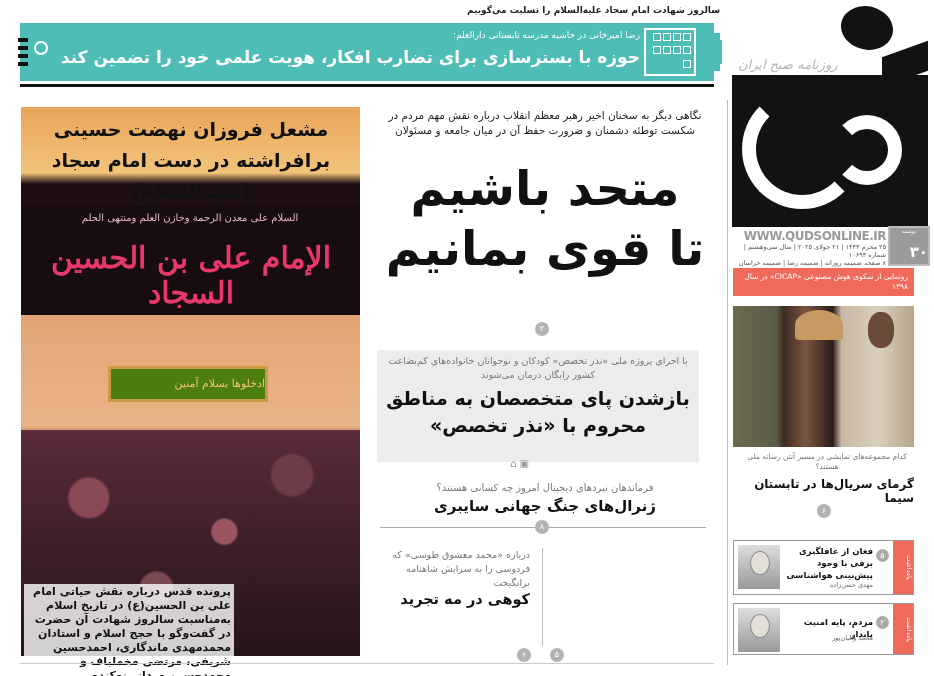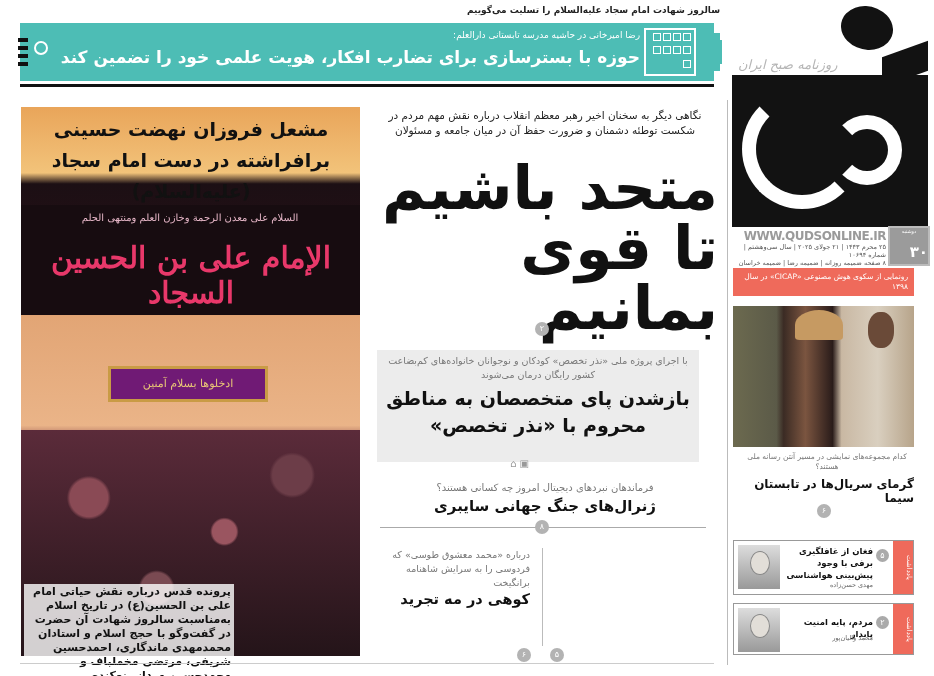--- a/index.html
+++ b/index.html
@@ -66,21 +66,21 @@
   .note-photo { position: absolute; left: 4px; top: 4px; width: 42px; height: 44px; background: linear-gradient(#ddd, #999); }
   .note-photo::after { content: ""; position: absolute; left: 12px; top: 6px; width: 18px; height: 22px; border-radius: 50%; background: #e2ded8; border: 1px solid #888; }
   .note-title { position: absolute; right: 40px; top: 4px; width: 92px; font-size: 8.5px; font-weight: bold; line-height: 12px; }
   .note-author { position: absolute; right: 40px; font-size: 6.5px; color: #666; }
   .note-badge { position: absolute; right: 24px; width: 13px; height: 13px; border-radius: 50%; background: #aaa; color: #fff; font-size: 8px; text-align: center; line-height: 13px; }
 
   .col-rule { top: 100px; left: 727px; width: 1px; height: 565px; background: #bbb; }
 
   
   .lead-kicker { top: 108px; left: 378px; width: 334px; font-size: 10.5px; line-height: 15px; text-align: center; color: #222; }
-  .lead-title { top: 158px; left: 372px; width: 346px; font-size: 60px; font-weight: bold; line-height: 60px; letter-spacing: -1px; color: #111; }
+  .lead-title { top: 158px; left: 372px; width: 346px; text-align: center; font-size: 48px; font-weight: bold; line-height: 60px; letter-spacing: -1px; color: #111; }
   .page-dot { width: 14px; height: 14px; border-radius: 50%; background: #b3b3b3; color: #fff; font-size: 8px; text-align: center; line-height: 14px; }
   .lead-page { top: 322px; left: 535px; }
 
   .gray-box { top: 350px; left: 377px; width: 322px; height: 112px; background: #ececec; }
   .gray-kicker { top: 354px; left: 380px; width: 316px; text-align: center; font-size: 9.5px; color: #777; line-height: 14px; }
   .gray-title { top: 385px; left: 380px; width: 316px; text-align: center; font-size: 19px; font-weight: bold; line-height: 27px; }
   .gray-icons { top: 458px; left: 510px; font-size: 10px; color: #999; }
 
   .cyber-kicker { top: 482px; left: 378px; width: 334px; text-align: center; font-size: 10px; color: #777; }
   .cyber-title { top: 497px; left: 378px; width: 334px; text-align: center; font-size: 15px; font-weight: bold; }
@@ -95,21 +95,21 @@
   .pg6 { top: 648px; left: 517px; }
   .pg5 { top: 648px; left: 550px; }
 
   
   .photo { top: 107px; left: 21px; width: 339px; height: 549px; overflow: hidden;
     background: linear-gradient(#e9a55a 0%, #f2c37a 12%, #1c0f14 14%, #2a1117 36%, #e2a575 38%, #eab488 58%, #7a3440 62%, #4a1a2a 72%, #2b1a22 100%); }
   .photo-title { top: 114px; left: 26px; width: 330px; text-align: center; font-size: 19px; font-weight: bold; line-height: 31px; color: #111; }
   .banner-black { top: 205px; left: 21px; width: 339px; height: 110px; background: #170c10; }
   .banner-script-small { top: 212px; left: 30px; width: 320px; text-align: center; font-size: 10px; color: #e7b7c8; font-family: "DejaVu Serif", serif; }
   .banner-script-big { top: 240px; left: 26px; width: 330px; text-align: center; font-size: 30px; color: #e8386a; font-family: "DejaVu Serif", serif; font-weight: bold; }
-  .gate-inscription { top: 366px; left: 108px; width: 160px; height: 36px; background: #701a75; border: 3px solid #c99b45; color: #e8c676; font-size: 11px; text-align: center; line-height: 30px; font-family: "DejaVu Serif", serif; }
+  .gate-inscription { top: 366px; left: 108px; width: 160px; height: 36px; background: #4d7c0f; border: 3px solid #c99b45; color: #e8c676; font-size: 11px; line-height: 30px; font-family: "DejaVu Serif", serif; }
   .crowd { top: 430px; left: 21px; width: 339px; height: 226px;
     background: radial-gradient(circle at 20% 30%, #8a4a55 0 6%, transparent 7%),
       radial-gradient(circle at 60% 45%, #9a5560 0 5%, transparent 6%),
       radial-gradient(circle at 80% 20%, #6c3d48 0 6%, transparent 7%),
       radial-gradient(circle at 40% 70%, #7a4a52 0 6%, transparent 7%),
       linear-gradient(#5b2b3a, #241419); }
   .photo-caption { top: 584px; left: 24px; width: 210px; background: rgba(255,255,255,0.8); font-size: 11px; line-height: 14px; font-weight: bold; padding: 1px 3px; color: #111; }
 
   .footer-rule { top: 663px; left: 20px; width: 694px; height: 1px; background: #ccc; }
 </style>

